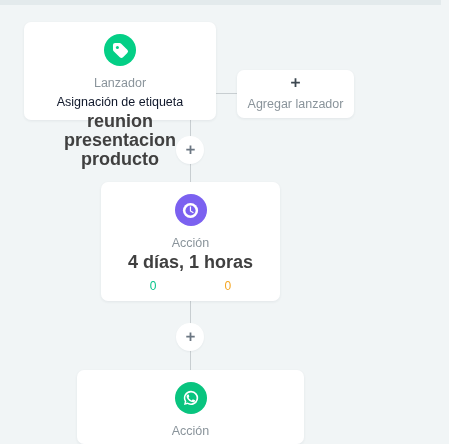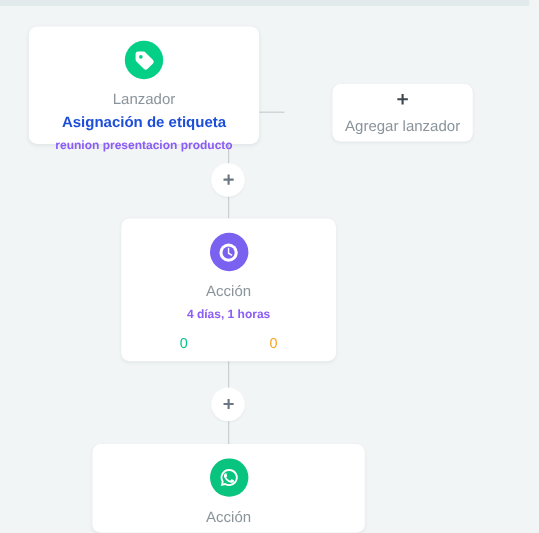--- a/index.html
+++ b/index.html
@@ -73,27 +73,27 @@
   .icon-wa     { background: #09c47f; }
 
   .node-type {
     font-size: 12.5px;
     color: #8a949b;
     line-height: 19px;
     font-weight: 400;
   }
   .node-sub {
     font-size: 12.5px;
-    color: #1d4ed8;
+    color: #0f172a;
     line-height: 19px;
-    font-weight: 700;
+    font-weight: 400;
   }
   .node-title {
-    font-size: 10px;
-    color: #8b5cf6;
+    font-size: 18px;
+    color: #404040;
     line-height: 19px;
     font-weight: 700;
     padding: 0 10px;
   }
 
   .stats-row {
     display: flex;
     justify-content: center;
     align-items: center;
     gap: 68px;
@@ -110,21 +110,20 @@
     top: 22px;
     width: 192px;
     height: 98px;
   }
   #card-add-trigger {
     left: 237px;
     top: 70px;
     width: 117px;
     height: 48px;
     padding-top: 7px;
-    margin-left: 40px;
   }
   #card-wait {
     left: 101px;
     top: 182px;
     width: 179px;
     height: 119px;
   }
   #card-whatsapp {
     left: 77px;
     top: 370px;

